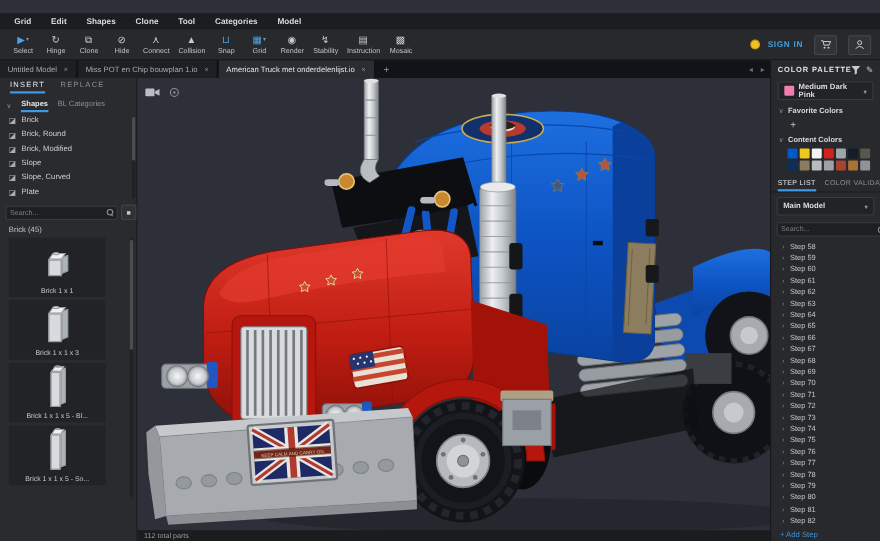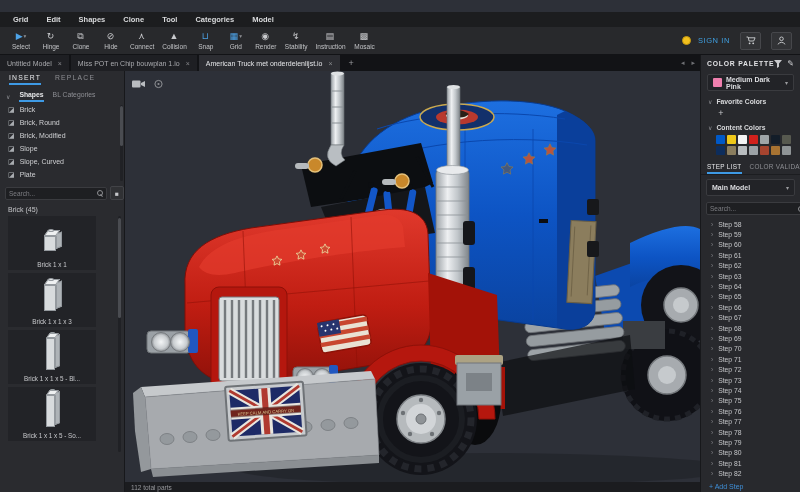--- a/index.html
+++ b/index.html
@@ -24,21 +24,21 @@
   .toolbar{position:absolute;left:0;top:27px;width:800px;height:28px;background:#28292c;
            border-bottom:1px solid #121316;display:flex;align-items:center;padding:0 6px;box-sizing:border-box;}
   .tb-btn{display:flex;flex-direction:column;align-items:center;margin:0 4px;min-width:22px;}
   .tb-top{height:11px;line-height:11px;display:flex;align-items:center;}
   .tb-ico{font-size:9px;color:#c9cacd;}
   .tb-btn.accent .tb-ico{color:#4da3e8;}
   .tb-caret{font-size:5.5px;color:#8e8f93;margin-left:1px;}
   .tb-label{font-size:6.5px;color:#c2c3c6;margin-top:1px;white-space:nowrap;}
   .tb-right{margin-left:auto;display:flex;align-items:center;gap:7px;padding-right:2px;}
   .coin{width:9px;height:9px;border-radius:50%;background:#f2c01e;border:1px solid #c79a10;box-sizing:border-box;}
-  .signin{font-size:7.5px;font-weight:normal;letter-spacing:.6px;color:#3f9fe0;}
+  .signin{font-size:7.5px;font-weight:bold;letter-spacing:.6px;color:#3f9fe0;}
   .tb-sq{width:19px;height:16px;background:#323336;border:1px solid #46474b;border-radius:2px;
          display:flex;align-items:center;justify-content:center;margin-left:3px;}
 
   
   .tabbar{position:absolute;left:0;top:55px;width:700px;height:16px;background:#121316;
           display:flex;align-items:stretch;}
   .tab{display:flex;align-items:center;padding:0 7px;font-size:7px;color:#a9aaae;background:#1e1f23;
        margin-right:2px;white-space:nowrap;}
   .tab.active{background:#2c2d32;color:#e4e5e8;}
   .tab-close{margin-left:6px;color:#87888c;font-size:7px;}

